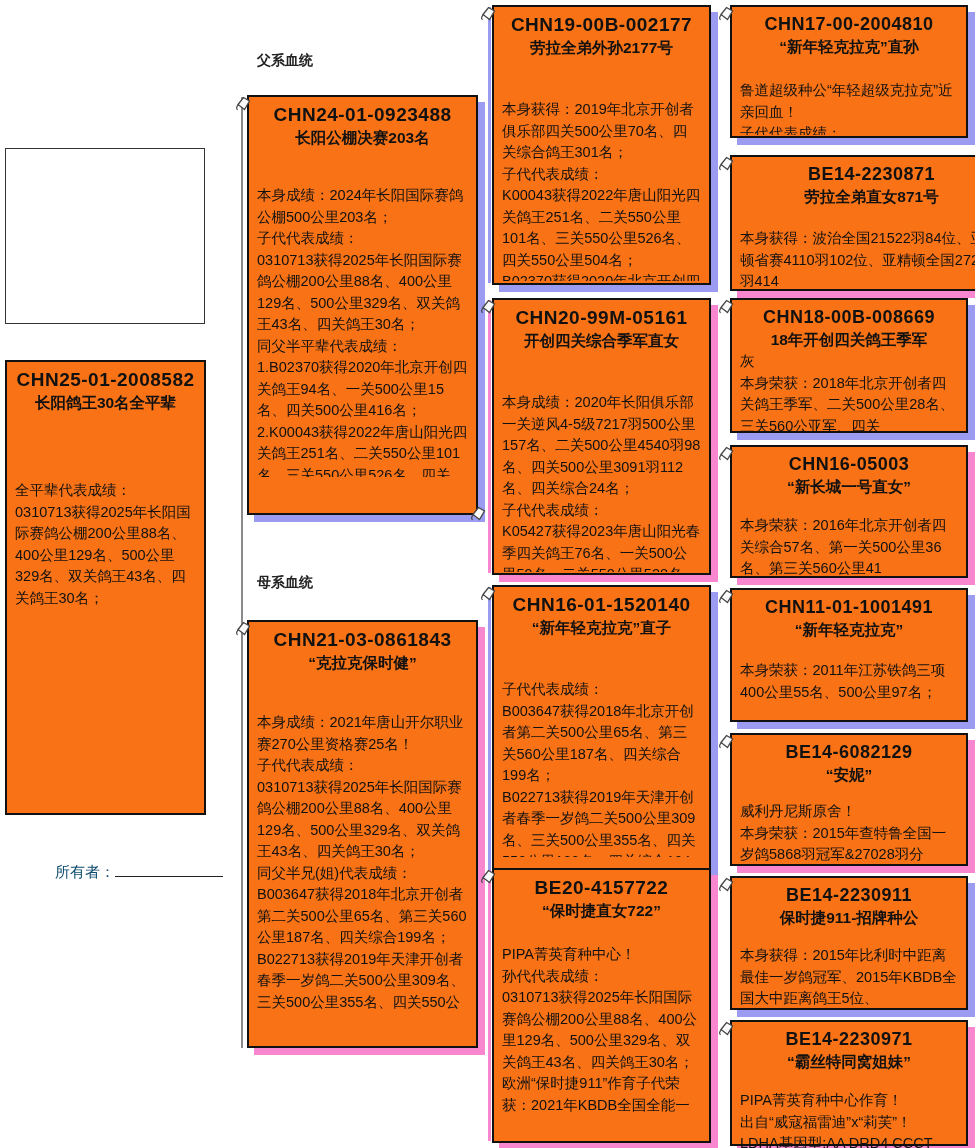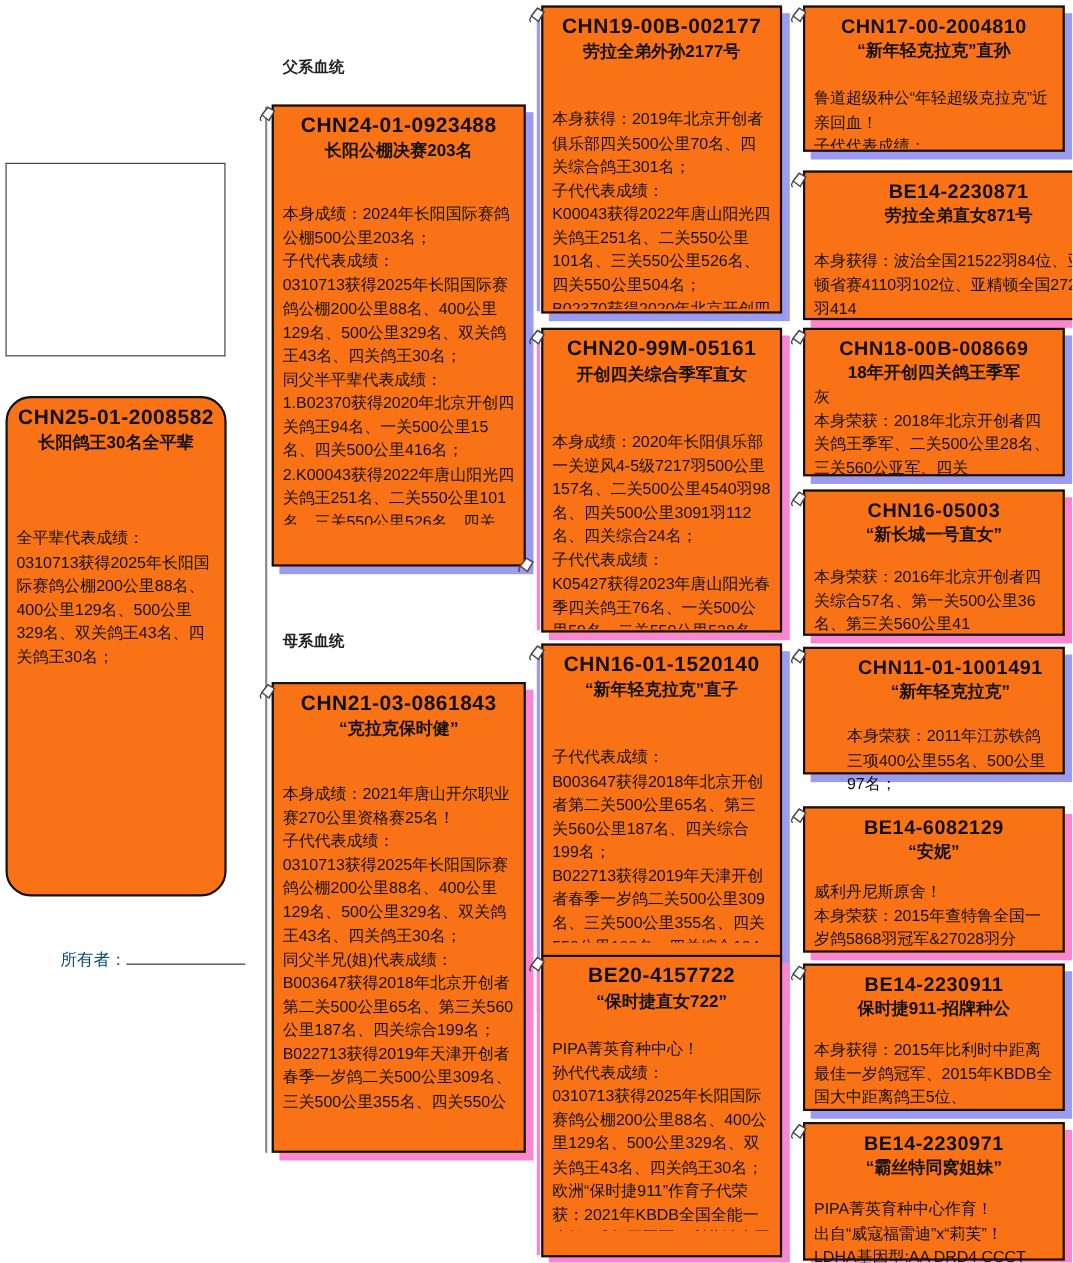--- a/index.html
+++ b/index.html
@@ -5,21 +5,21 @@
   html,body{margin:0;padding:0;background:#fff;}
   #page{position:relative;width:975px;height:1148px;background:#ffffff;overflow:hidden;
         font-family:"Liberation Sans","DejaVu Sans",sans-serif;color:#111;}
   .pbox{position:absolute;background:#f97316;border:2px solid #111;box-sizing:border-box;}
   .pbox .hdr{padding-top:5px;text-align:center;}
   .pbox .id{font-weight:bold;font-size:19px;line-height:25px;letter-spacing:.5px;}
   .pbox .nm{font-weight:bold;font-size:15.5px;line-height:22px;}
   .pbox.g4 .id{font-size:18px;line-height:24px;}
   .pbox .body{font-size:14.5px;line-height:21.5px;padding:0 8px;white-space:pre-line;
               overflow:hidden;text-align:left;}
-  .subject{border-width:2px;border-radius:23px;}
+  .subject{border-width:2px;}
   .photo-box{position:absolute;background:#fff;border:1.5px solid #333;box-sizing:border-box;}
   .linelabel{position:absolute;font-size:14px;font-weight:bold;color:#222;}
   .owner{position:absolute;font-size:15px;color:#0c4a6e;}
   .owner .ul{display:inline-block;width:108px;border-bottom:1.6px solid #222;height:14px;}
   .vline{position:absolute;width:2px;background:#8a8a8a;}
   .strip{position:absolute;left:-6px;top:0;bottom:0;width:3px;}
   .clip{position:absolute;left:-14px;top:-1px;width:17px;height:16px;}
   .clip.br{left:auto;right:-11px;top:auto;bottom:-9px;}
   .clip svg{display:block;}
 </style>
@@ -214,21 +214,21 @@
           <path d="M3.4 8.8 C1.4 10.6 1 12.6 2.6 13.9" fill="none" stroke="#444" stroke-width="1.2"></path>
         </svg>
       </span>
     <div class="hdr">
       <div class="id">CHN16-05003</div>
       <div class="nm">“新长城一号直女”</div>
     </div>
     <div class="body" style="margin-top:17px;height:65px;">本身荣获：2016年北京开创者四关综合57名、第一关500公里36名、第三关560公里41</div>
   </div>
 
-  <div class="pbox g4 shadowed" style="left: 730px; top: 588px; width: 238px; height: 116px; box-shadow: rgb(155, 155, 241) 7px 7px 0px; padding-left: 30px;">
+  <div class="pbox g4 shadowed" style="left: 730px; top: 588px; width: 238px; height: 134px; box-shadow: rgb(155, 155, 241) 7px 7px 0px;">
     <span class="clip">
         <svg viewBox="0 0 16 15" width="16" height="15">
           <path d="M3 8.5 L8.5 1.5 L14.5 5 L9.5 13.5 Z" fill="#fafafa" stroke="#444" stroke-width="1.3"></path>
           <path d="M3.4 8.8 C1.4 10.6 1 12.6 2.6 13.9" fill="none" stroke="#444" stroke-width="1.2"></path>
         </svg>
       </span>
     <div class="hdr">
       <div class="id">CHN11-01-1001491</div>
       <div class="nm">“新年轻克拉克”</div>
     </div>

